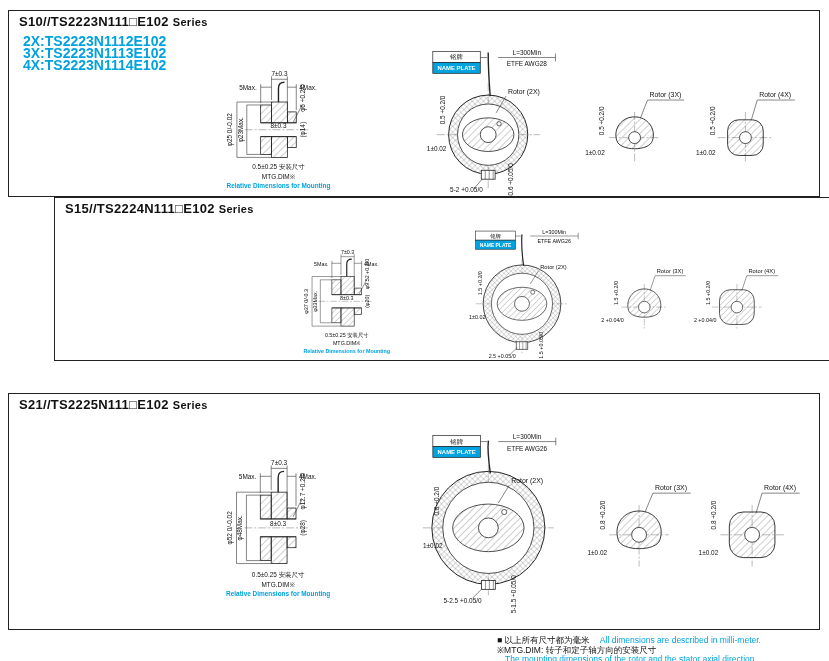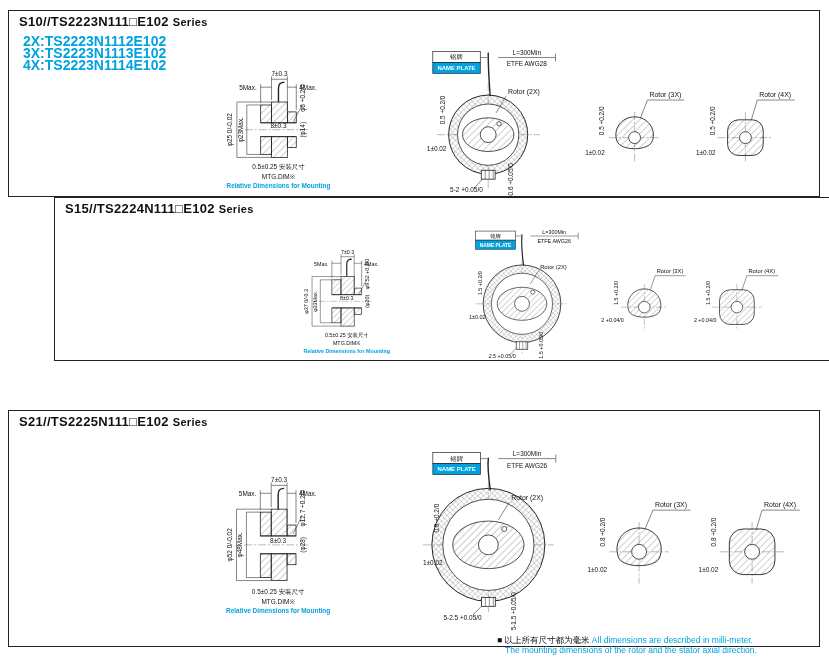--- a/index.html
+++ b/index.html
@@ -13,21 +13,21 @@
   .parts{position:absolute;top:24px;left:14px;z-index:2;}
   .part{font-size:14px;font-weight:bold;color:#00a2df;line-height:12px;white-space:nowrap;}
   svg.draw{position:absolute;left:0;top:0;width:100%;height:100%;}
   .dim{font-family:"Liberation Sans",sans-serif;font-size:6.5px;fill:#111;}
   .lbl{font-family:"Liberation Sans",sans-serif;font-size:7px;fill:#111;}
   .dimc{font-family:"Liberation Sans",sans-serif;font-size:6.5px;font-weight:bold;fill:#00a2df;}
   .plate{font-family:"Liberation Sans",sans-serif;font-size:6px;font-weight:bold;fill:#fff;}
   .dl{stroke:#333;stroke-width:0.6;}
   .cl{stroke:#888;stroke-width:0.6;stroke-dasharray:8 2 2 2;}
   .footer{position:absolute;top:636px;left:497px;font-size:8.5px;line-height:9.5px;white-space:nowrap;}
-  .footer .cyan{color:#00a2df;}
+  .footer .cyan{color:#00a2df;margin-left:8px;}
   .footer .l3{margin-left:8px;}
 </style>
 </head>
 <body>
 
 <div class="page">
 
   <section class="panel" style="top:10px;height:187px;">
     <div class="panel-title">
       <span>S10//TS2223N111□E102</span><span class="series">Series</span>
@@ -254,21 +254,21 @@
         <circle cx="740" cy="132" r="7" fill="#fff" stroke="#222" stroke-width="0.8"></circle>
       </g>
       <line class="dl" x1="752" y1="94" x2="790" y2="94"></line>
       <line class="dl" x1="752" y1="94" x2="746" y2="112"></line>
       <text class="lbl" x="754" y="91">Rotor (4X)</text>
       <text class="dim" x="707" y="115" text-anchor="middle" transform="rotate(-90 707 115)">1.5 +0.2/0</text>
       <text class="dim" x="688" y="150">2 +0.04/0</text>
     </svg>
   </section>
 
-  <section class="panel" style="top:410px;height:237px;">
+  <section class="panel" style="top:393px;height:237px;">
     <div class="panel-title">
       <span>S21//TS2225N111□E102</span><span class="series">Series</span>
     </div>
     <svg class="draw" viewBox="0 0 810 237">
       <defs>
         <pattern id="hd2" width="5" height="5" patternUnits="userSpaceOnUse" patternTransform="rotate(45)">
           <line x1="0" y1="0" x2="0" y2="5" stroke="#555" stroke-width="0.6"></line>
         </pattern>
         <pattern id="hx2" width="4" height="4" patternUnits="userSpaceOnUse" patternTransform="rotate(45)">
           <path d="M0 0 H4 M0 0 V4" stroke="#666" stroke-width="0.5" fill="none"></path>
@@ -370,16 +370,17 @@
       <line class="dl" x1="756" y1="100" x2="794" y2="100"></line>
       <line class="dl" x1="756" y1="100" x2="750" y2="120"></line>
       <text class="lbl" x="758" y="97">Rotor (4X)</text>
       <text class="dim" x="710" y="122" text-anchor="middle" transform="rotate(-90 710 122)">0.8 +0.2/0</text>
       <text class="dim" x="692" y="162">1±0.02</text>
     </svg>
   </section>
 
   <div class="footer">
     <div><span>■ 以上所有尺寸都为毫米 </span><span class="cyan">All dimensions are described in milli-meter.</span></div>
+    <div>※MTG.DIM:  转子和定子轴方向的安装尺寸</div>
     <div class="cyan l3">The mounting dimensions of the rotor and the stator axial direction.</div>
   </div>
 
 </div>
 
 </body></html>

